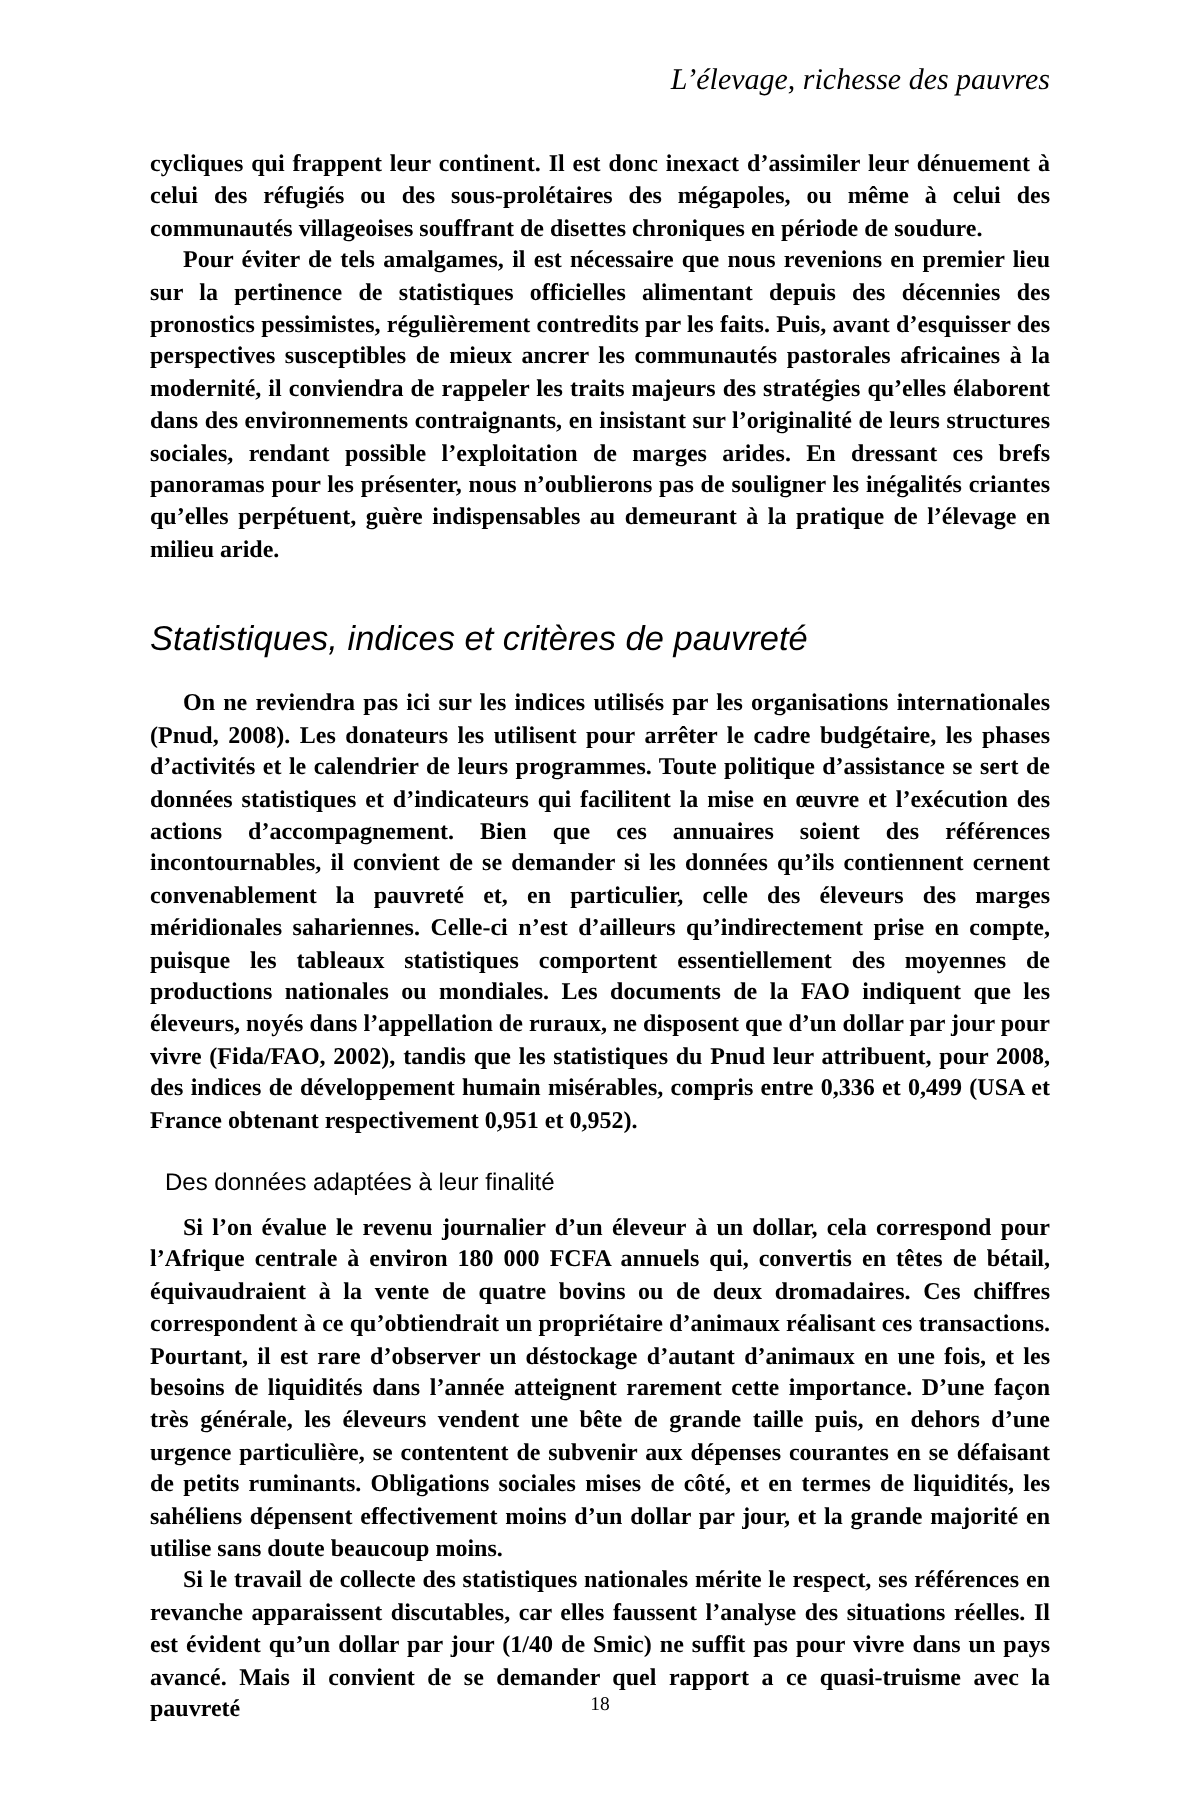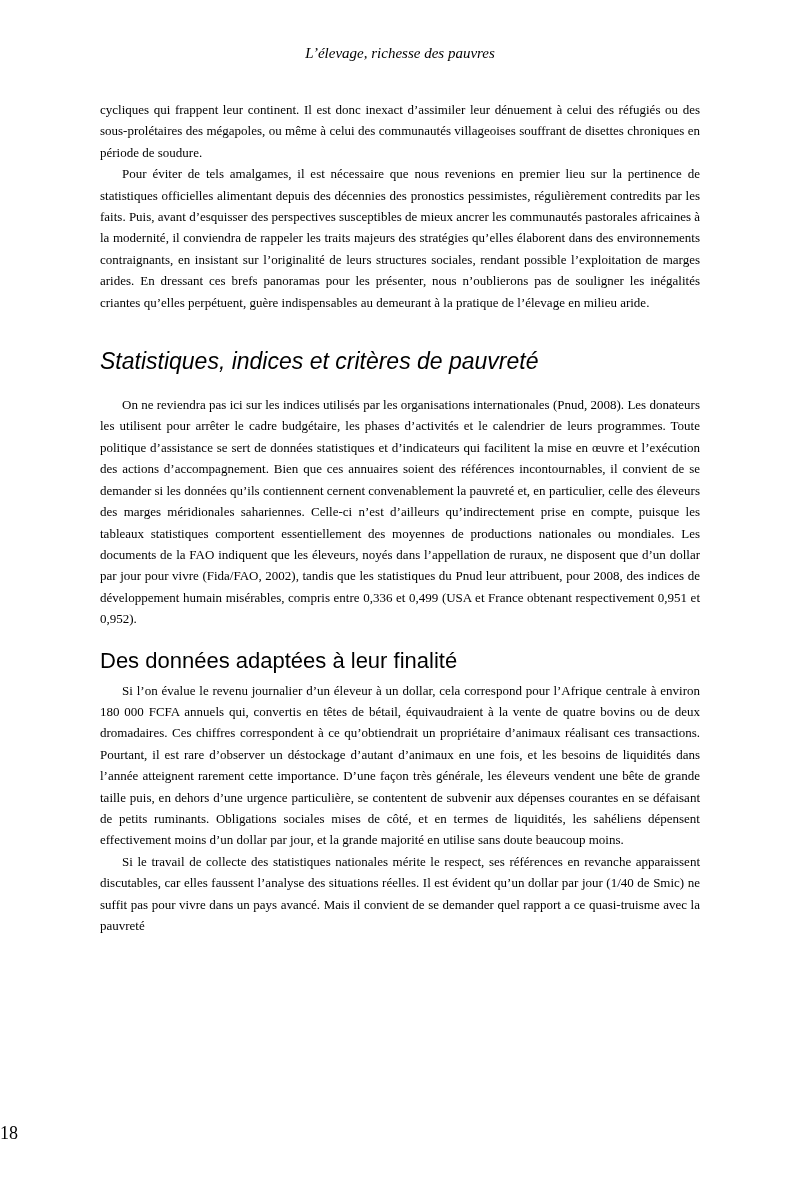--- a/index.html
+++ b/index.html
@@ -14,59 +14,60 @@
     background: #ffffff;
     box-sizing: border-box;
     padding: 44px 100px 0 100px;
     position: relative;
     overflow: hidden;
     font-family: "Liberation Serif", serif;
     color: #000000;
   }
   .running-header {
     font-style: italic;
-    font-size: 15px;
+    font-size: 20px;
     line-height: 18px;
     margin-bottom: 37px;
-    text-align: center;
+    text-align: right;
   }
   .body-text p {
     margin: 0;
-    font-size: 13px;
+    font-size: 16px;
     line-height: 21.4px;
     text-align: justify;
     text-indent: 22px;
+    font-weight: bold;
   }
   .body-text p.no-indent {
     text-indent: 0;
   }
   h1.section-heading {
     font-family: "Liberation Sans", sans-serif;
     font-weight: 500;
     font-size: 23px;
     line-height: 28px;
     margin: 34px 0 19px 0;
     text-align: left;
     font-style: italic;
   }
   h2.subsection-heading {
     font-family: "Liberation Sans", sans-serif;
     font-weight: 500;
-    font-size: 22px;
+    font-size: 16px;
     line-height: 20px;
-    margin: 21px 0 9px 0;
+    margin: 21px 0 9px 10px;
     text-align: left;
   }
   .page-number {
     position: absolute;
     bottom: 56px;
     left: 0;
     width: 100%;
-    text-align: left;
-    font-size: 18px;
+    text-align: center;
+    font-size: 13px;
   }
 </style>
 </head>
 <body>
 
 <div class="page">
 
   <div class="running-header">L’élevage, richesse des pauvres</div>
 
   <main class="body-text">

